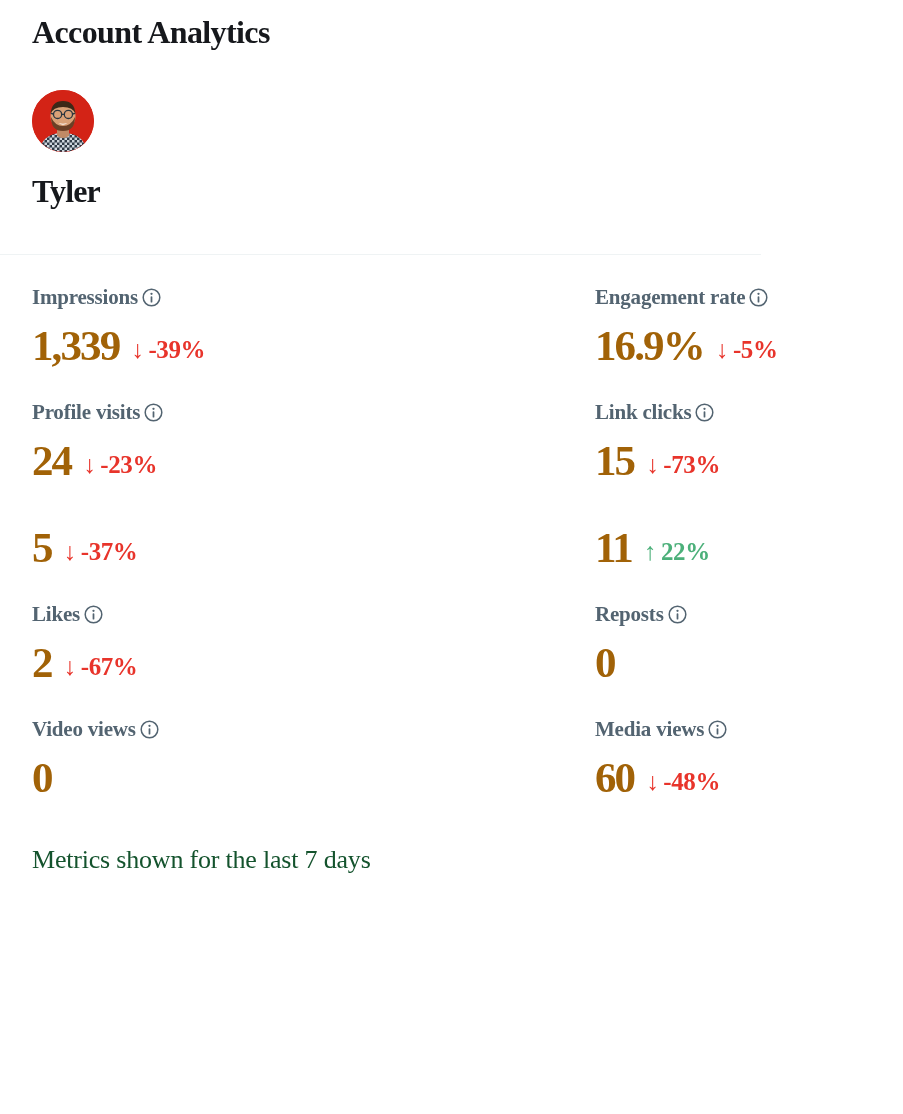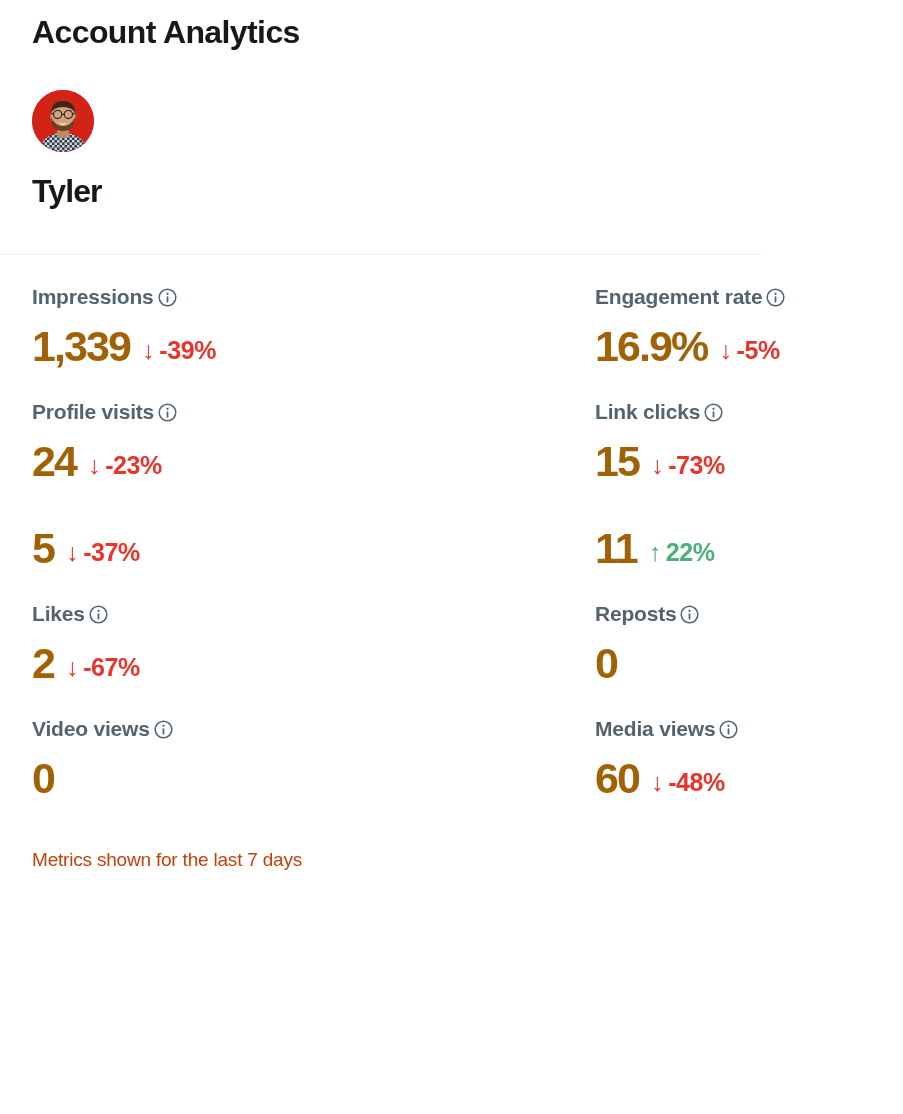--- a/index.html
+++ b/index.html
@@ -15,20 +15,21 @@
     overflow: hidden;
     font-family: "Liberation Sans", "DejaVu Sans", sans-serif;
     color: #0f1419;
     -webkit-font-smoothing: antialiased;
   }
 
   .page {
     width: 761px;
     height: 1114px;
     position: relative;
+    font-family: Liberation Serif, serif;
   }
 
   
   .header {
     padding: 10px 32px 0 32px;
   }
   .page-title {
     font-size: 32px;
     font-weight: bold;
     letter-spacing: -0.6px;
@@ -132,23 +133,23 @@
     font-weight: normal;
     line-height: 30px;
     display: inline-block;
   }
 
   
   .footer {
     padding: 16px 32px 0 32px;
   }
   .footer-note {
-    font-size: 19px;
+    font-size: 26px;
     letter-spacing: -0.2px;
-    color: #c2410c;
+    color: #14532d;
     line-height: 28px;
   }
 </style>
 </head>
 <body>
 
 <div class="page">
 
   <div class="header">
     <h1 class="page-title">Account Analytics</h1>

